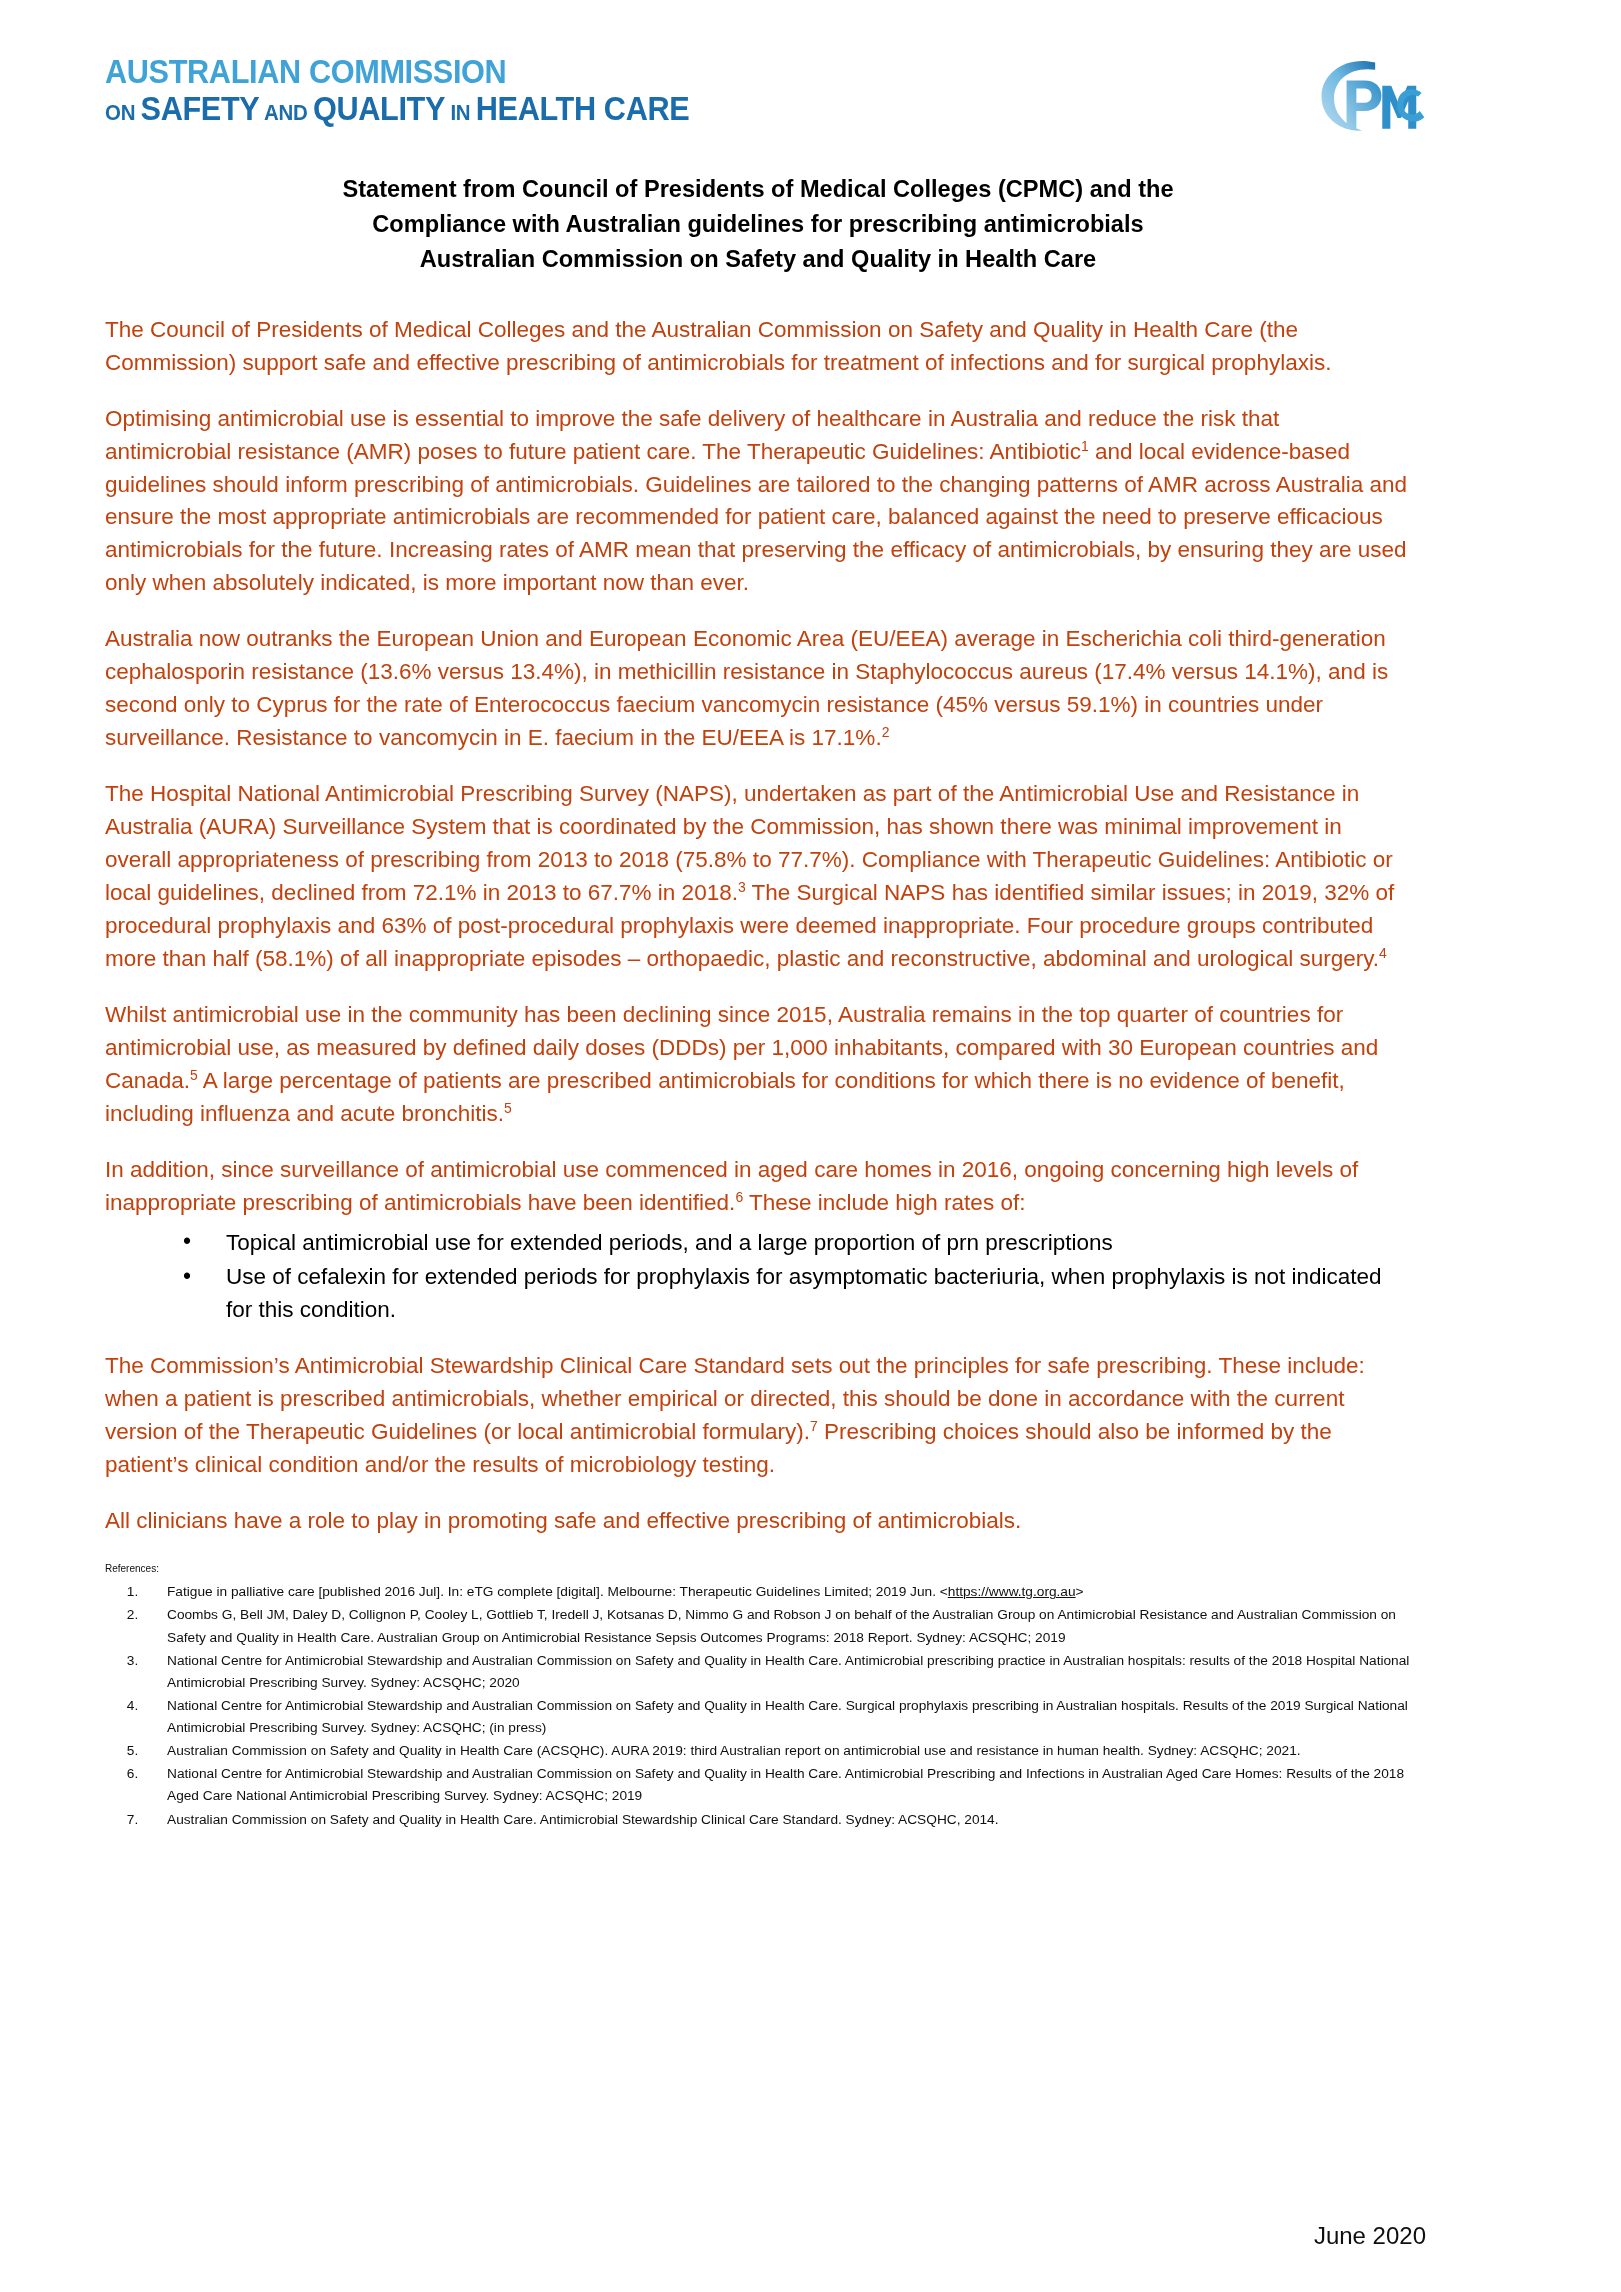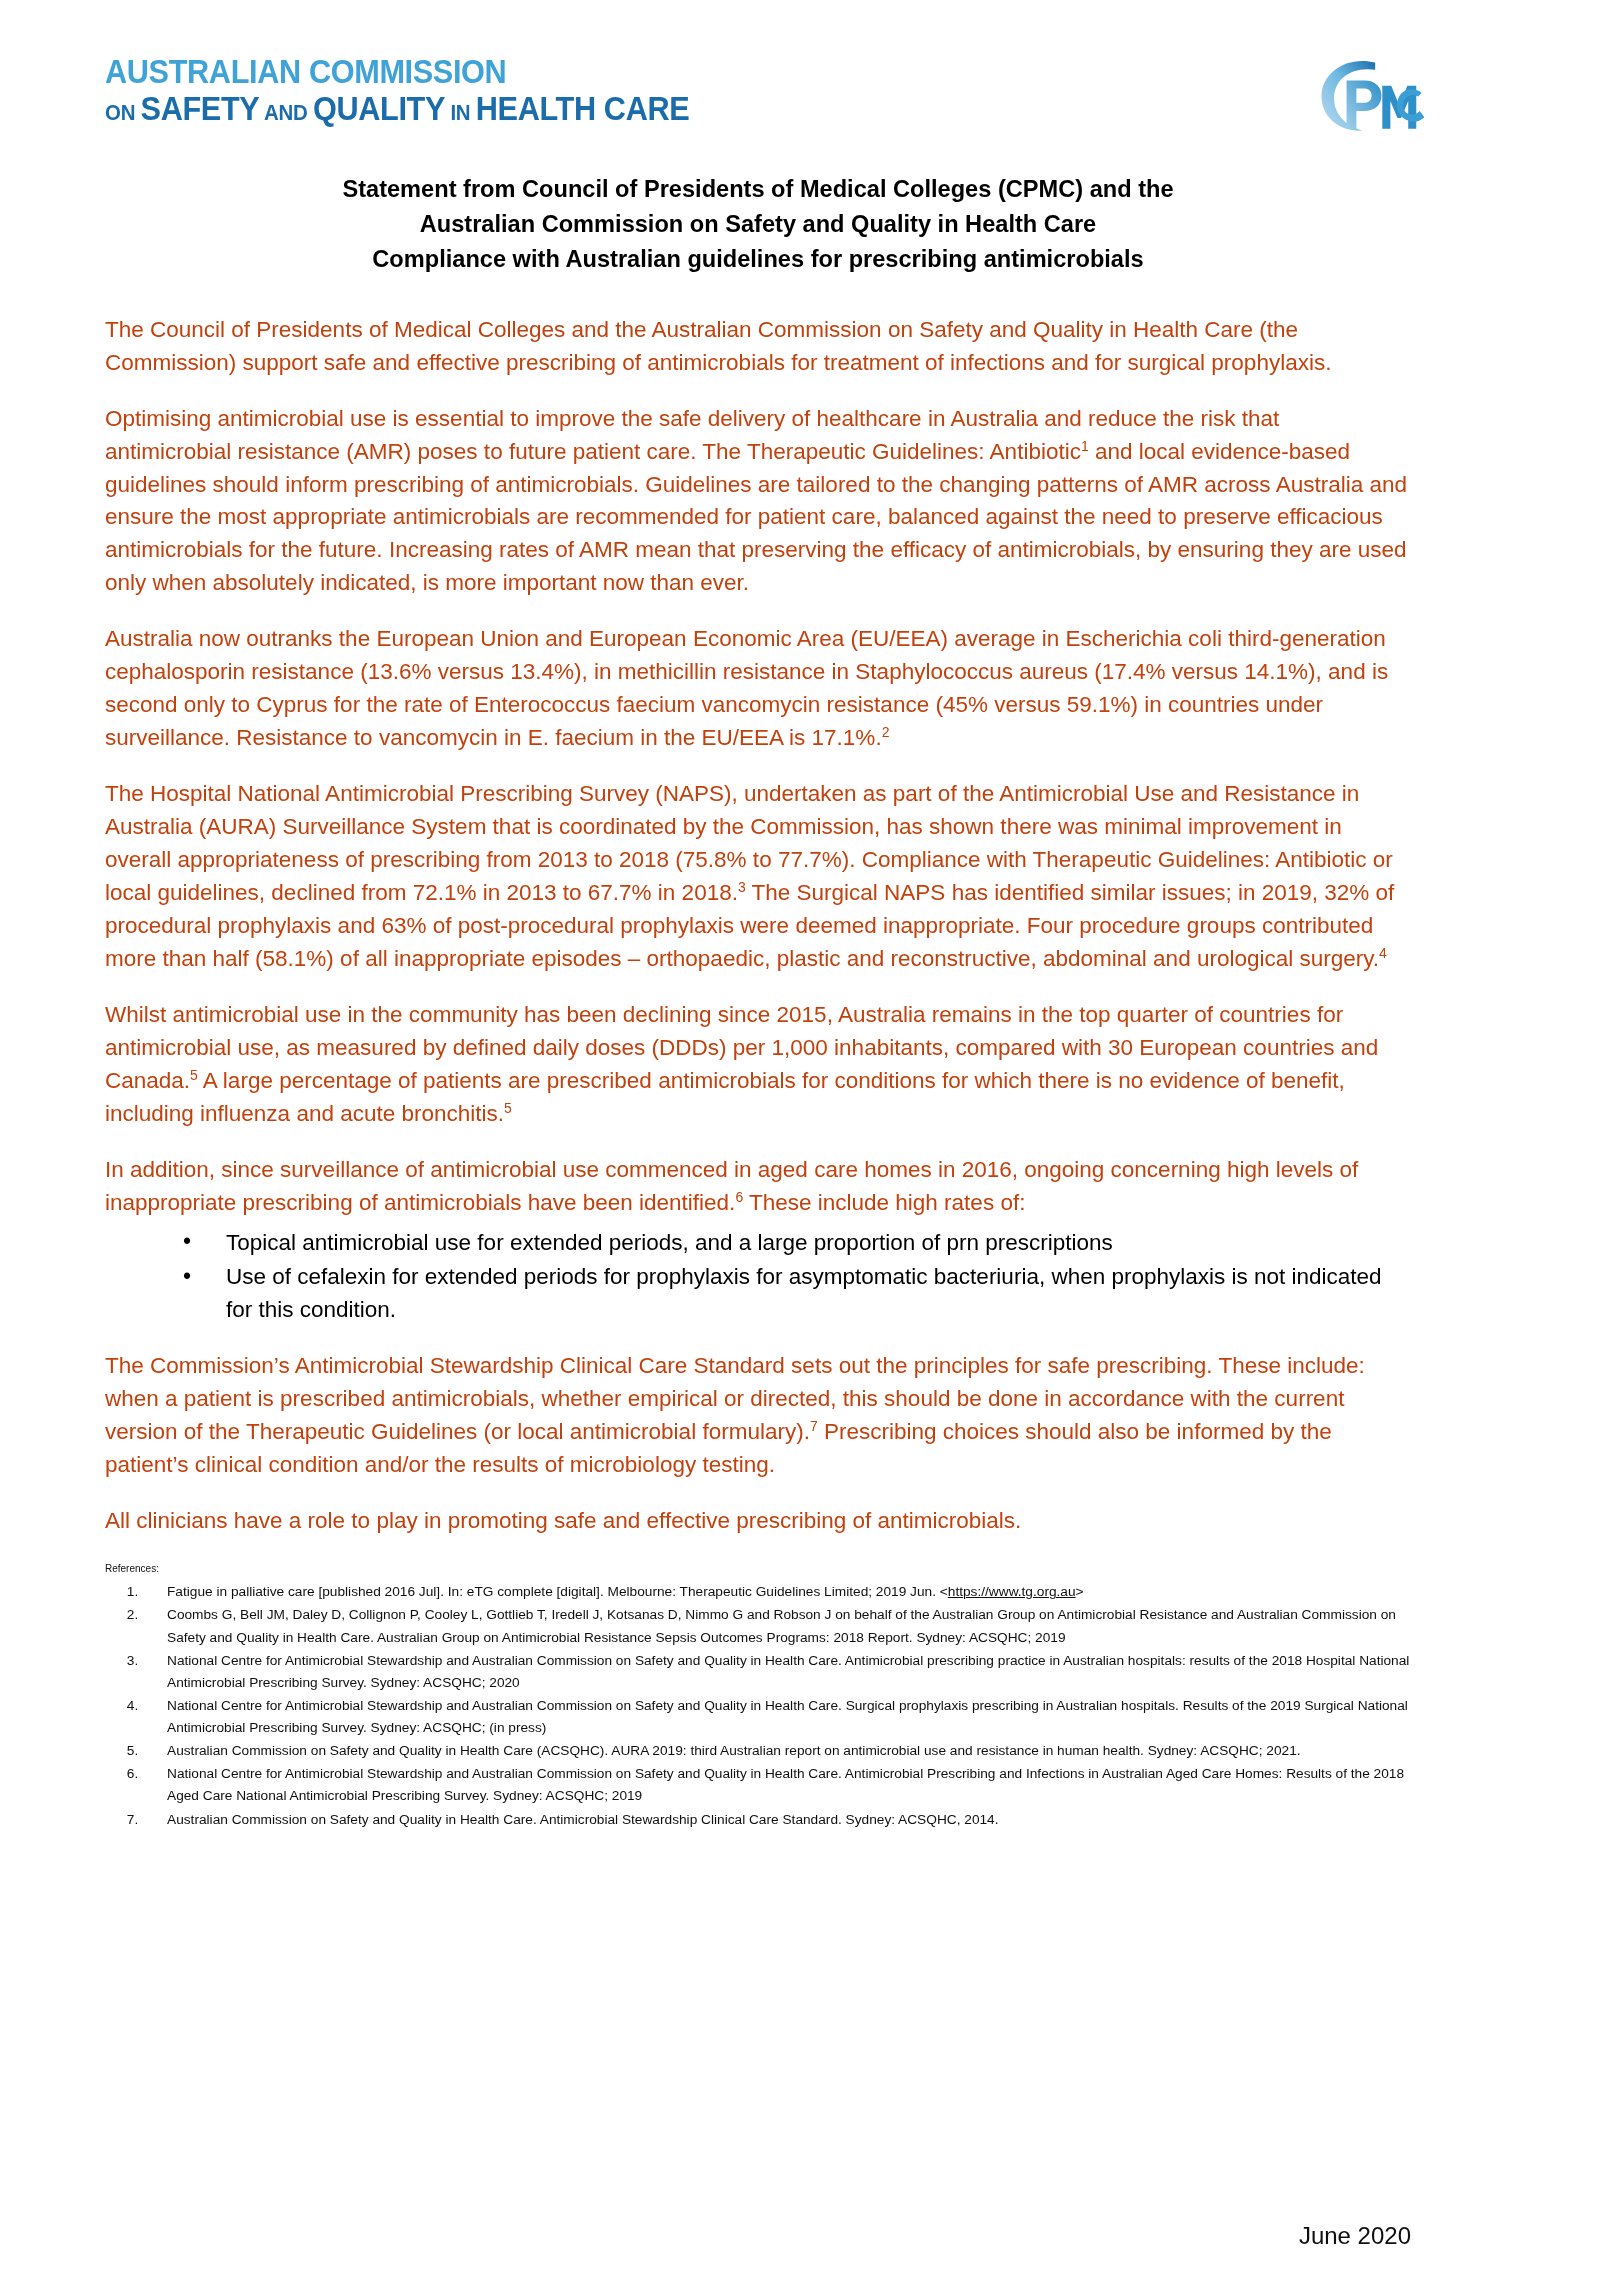--- a/index.html
+++ b/index.html
@@ -144,21 +144,21 @@
   }
   .ref-link {
     text-decoration: underline;
     color: #0f0f0f;
     text-align: center;
   }
 
   
   .footer {
     position: absolute;
-    right: 105px;
+    right: 90px;
     bottom: 43px;
     font-size: 24px;
     color: #0f0f0f;
   }
 </style>
 </head>
 <body>
 
 <div class="page">
 
@@ -191,22 +191,22 @@
         <path d="M82 88 L82 40 L92 40 L101 62 L110 40 L120 40 L120 88 L111 88 L111 57 L103 76 L99 76 L91 57 L91 88 Z" fill="#2f8fc9"></path>
 
         <path d="M126 48 C118 41, 104 43, 100 54 C95 67, 104 80, 117 80 C122 80, 126 78, 129 75
                  L124 68 C121 71, 118 72, 115 72 C108 72, 104 66, 106 58 C108 51, 116 48, 122 52 Z" fill="#3b9fd6"></path>
       </svg>
     </div>
   </div>
 
   <div class="doc-title">
     <div>Statement from Council of Presidents of Medical Colleges (CPMC) and the</div>
+    <div>Compliance with Australian guidelines for prescribing antimicrobials</div>
     <div>Australian Commission on Safety and Quality in Health Care</div>
-    <div>Compliance with Australian guidelines for prescribing antimicrobials</div>
   </div>
 
   <div class="body-wrap">
 
     <p class="para first"><span>The Council of Presidents of Medical Colleges and the Australian Commission on Safety and Quality in Health Care (the Commission) support safe and effective prescribing of antimicrobials for treatment of infections and for surgical prophylaxis.</span></p>
 
     <p class="para"><span>Optimising antimicrobial use is essential to improve the safe delivery of healthcare in Australia and reduce the risk that antimicrobial resistance (AMR) poses to future patient care. The Therapeutic Guidelines: Antibiotic</span><sup>1</sup><span> and local evidence-based guidelines should inform prescribing of antimicrobials. Guidelines are tailored to the changing patterns of AMR across Australia and ensure the most appropriate antimicrobials are recommended for patient care, balanced against the need to preserve efficacious antimicrobials for the future. Increasing rates of AMR mean that preserving the efficacy of antimicrobials, by ensuring they are used only when absolutely indicated, is more important now than ever.</span></p>
 
     <p class="para"><span>Australia now outranks the European Union and European Economic Area (EU/EEA) average in </span><span class="it">Escherichia coli</span><span> third-generation cephalosporin resistance (13.6% versus 13.4%), in methicillin resistance in </span><span class="it">Staphylococcus aureus</span><span> (17.4% versus 14.1%), and is second only to Cyprus for the rate of </span><span class="it">Enterococcus faecium</span><span> vancomycin resistance (45% versus 59.1%) in countries under surveillance. Resistance to vancomycin in </span><span class="it">E. faecium</span><span> in the EU/EEA is 17.1%.</span><sup>2</sup></p>
 

